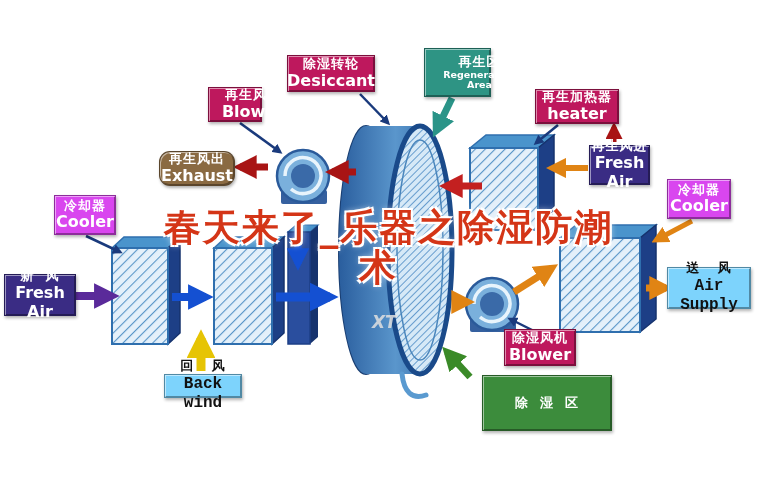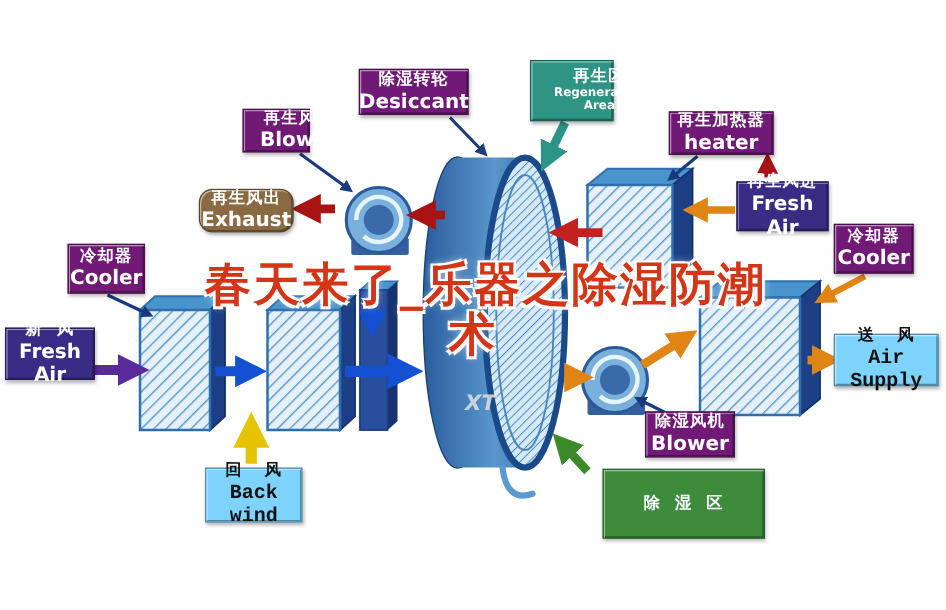--- a/index.html
+++ b/index.html
@@ -10,25 +10,25 @@
   #diagram-svg{position:absolute;left:0;top:0;z-index:1;}
   .box{
     position:absolute;z-index:3;display:flex;flex-direction:column;align-items:center;justify-content:center;
     text-align:center;box-sizing:border-box;color:#fff;line-height:1.18;
     border:1px solid rgba(0,0,0,.35);
     box-shadow:inset 1px 1px 0 rgba(255,255,255,.5), inset -1px -1px 0 rgba(0,0,0,.35), 1px 2px 3px rgba(0,0,0,.3);
   }
   .zh{font-size:13px;font-weight:bold;letter-spacing:1px;white-space:pre;}
   .en{font-size:16px;font-weight:bold;}
   .en.small{font-size:9.5px;line-height:1.1;}
-  .navy{background:#701a75;}
+  .navy{background:#be185d;}
   .teal{background:#2e9484;}
   .brown{background:#8a6a42;}
   .indigo{background:#3a2c84;}
-  .gray{background:#701a75;}
+  .gray{background:#d946ef;}
   .green{background:#3c8c3c;margin-left:35px;}
   .yellow{background:#7dd3fc;color:#111;font-family:Liberation Mono, monospace;}
   .title-line{
     position:absolute;left:0;right:0;z-index:6;text-align:center;
     font-weight:bold;font-size:37px;letter-spacing:2px;color:#d43517;
     text-shadow:-2px -2px 0 #fff,2px -2px 0 #fff,-2px 2px 0 #fff,2px 2px 0 #fff,0 0 7px #fff;
     pointer-events:none;
   }
 </style>
 </head>
@@ -163,66 +163,66 @@
   <div class="box navy" style="left:287px;top:55px;width:88px;height:37px;">
     <div class="zh">除湿转轮</div>
     <div class="en">Desiccant</div>
   </div>
 
   <div class="box teal" style="left:424px;top:48px;width:67px;height:49px;padding-left:44px;">
     <div class="zh">再生区</div>
     <div class="en small">Regeneration Area</div>
   </div>
 
-  <div class="box navy" style="left:194px;top:87px;width:54px;height:35px;padding-left:36px;">
+  <div class="box navy" style="left:208px;top:87px;width:54px;height:35px;padding-left:36px;">
     <div class="zh">再生风机</div>
     <div class="en">Blower</div>
   </div>
 
   <div class="box navy" style="left:535px;top:89px;width:84px;height:35px;">
     <div class="zh">再生加热器</div>
     <div class="en">heater</div>
   </div>
 
   <div class="box brown" style="left:159px;top:151px;width:76px;height:35px;border-radius:11px;">
     <div class="zh">再生风出</div>
     <div class="en">Exhaust</div>
   </div>
 
-  <div class="box indigo" style="left:589px;top:145px;width:74px;height:40px;">
+  <div class="box indigo" style="left:589px;top:145px;width:61px;height:40px;">
     <div class="zh">再生风进</div>
     <div class="en">Fresh Air</div>
   </div>
 
   <div class="box gray" style="left:54px;top:195px;width:62px;height:40px;">
     <div class="zh">冷却器</div>
     <div class="en">Cooler</div>
   </div>
 
   <div class="box gray" style="left:667px;top:179px;width:64px;height:40px;">
     <div class="zh">冷却器</div>
     <div class="en">Cooler</div>
   </div>
 
-  <div class="box indigo" style="left:4px;top:262px;width:72px;height:42px;">
+  <div class="box indigo" style="left:4px;top:274px;width:72px;height:42px;">
     <div class="zh">新  风</div>
     <div class="en">Fresh Air</div>
   </div>
 
-  <div class="box yellow" style="left:164px;top:374px;width:78px;height:44px;">
+  <div class="box yellow" style="left:164px;top:374px;width:78px;height:24px;">
     <div class="zh">回  风</div>
     <div class="en">Back wind</div>
   </div>
 
   <div class="box yellow" style="left:667px;top:267px;width:84px;height:42px;">
     <div class="zh">送  风</div>
     <div class="en">Air Supply</div>
   </div>
 
-  <div class="box navy" style="left:516px;top:329px;width:72px;height:37px;">
+  <div class="box navy" style="left:504px;top:329px;width:72px;height:37px;">
     <div class="zh">除湿风机</div>
     <div class="en">Blower</div>
   </div>
 
   <div class="box green" style="left:447px;top:375px;width:130px;height:56px;">
     <div class="zh">除  湿  区</div>
   </div>
 
   <div class="title-line" style="top:203px;padding-left:20px;">春天来了_乐器之除湿防潮</div>
   <div class="title-line" style="top:243px;">术</div>

